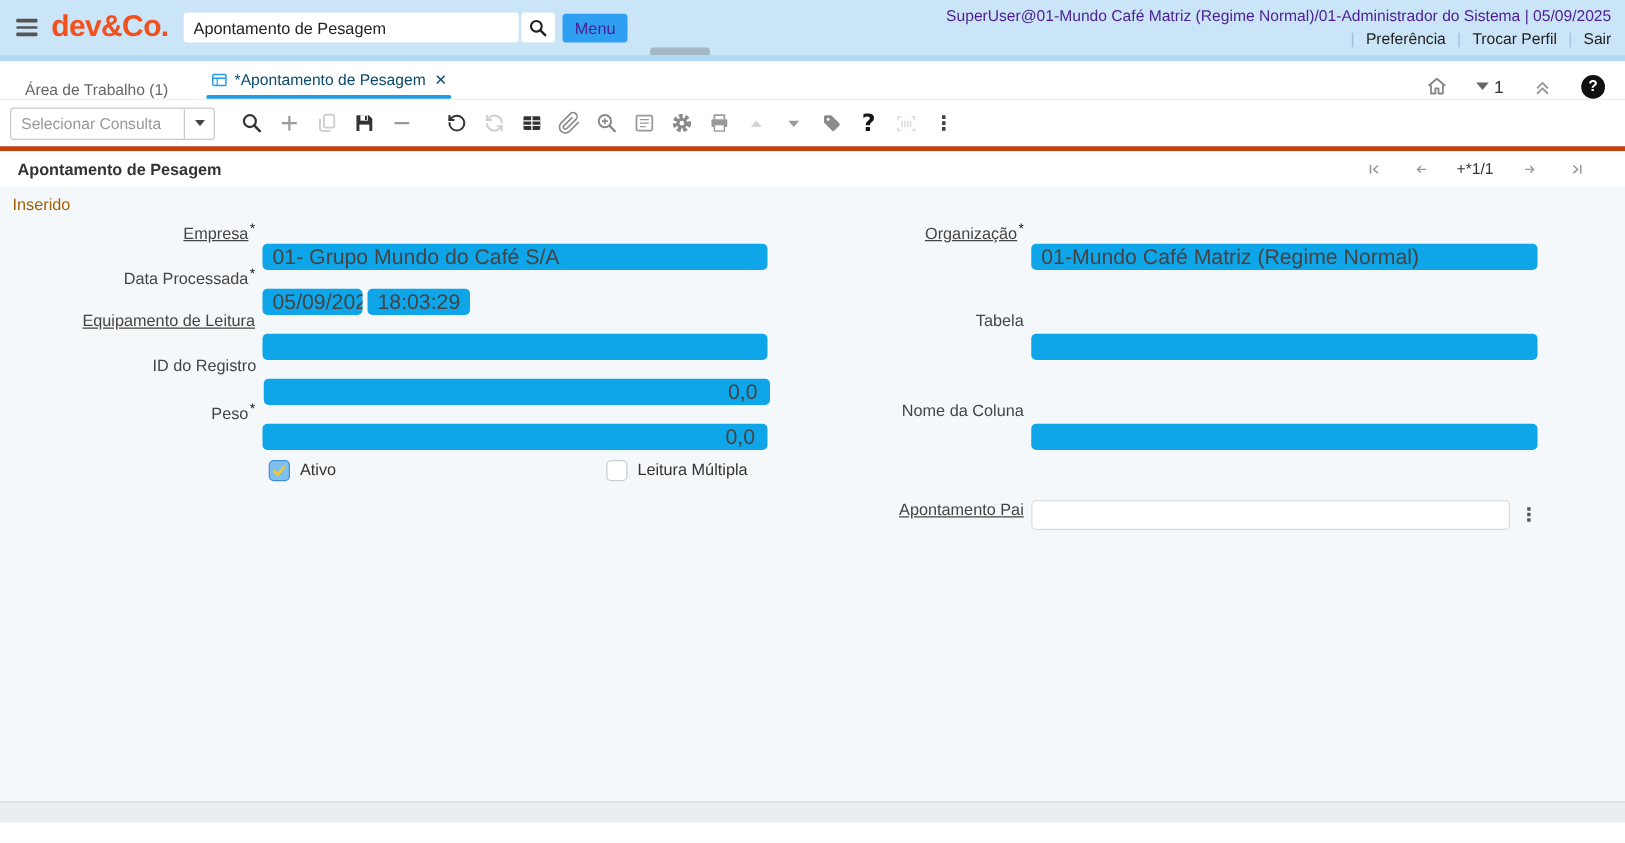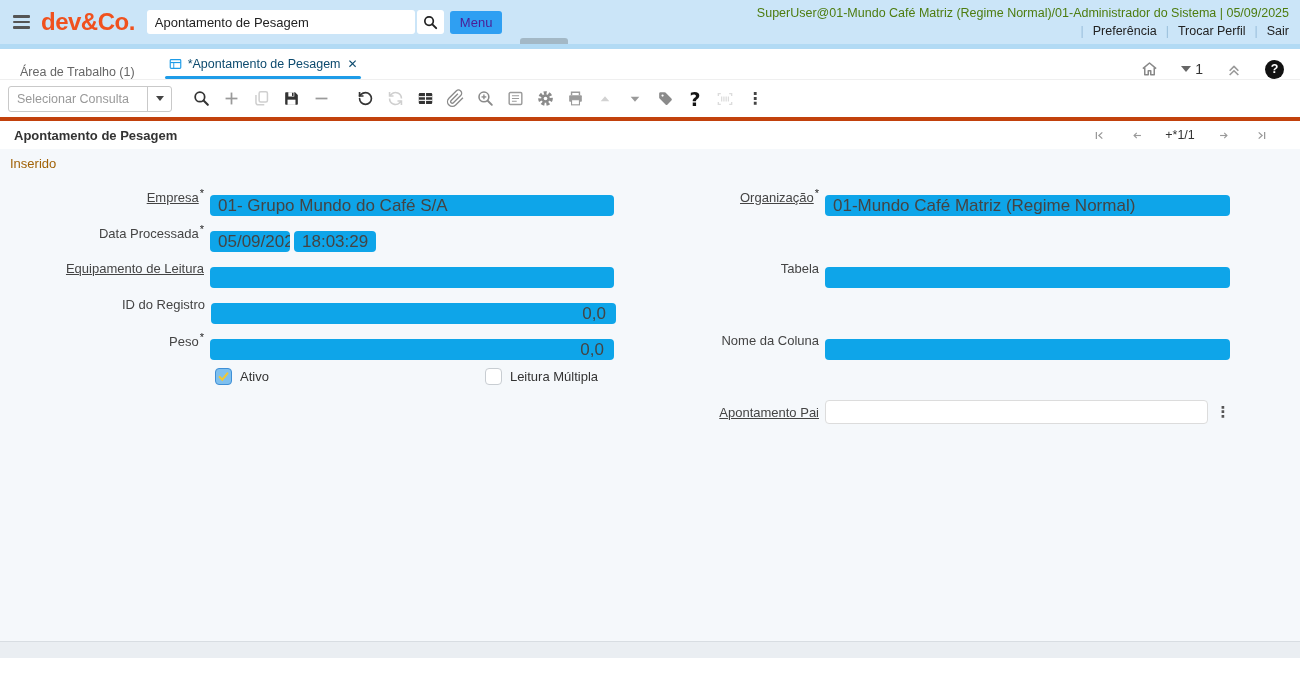--- a/index.html
+++ b/index.html
@@ -11,21 +11,21 @@
   .hdr-band { height:5px; background:#b2daf4; position:relative; }
   .drag-handle { position:absolute; left:520px; bottom:0; width:48px; height:6px; background:#a3b8c6; border-radius:3px 3px 0 0; }
   .burger { margin-left:13px; display:flex; flex-direction:column; gap:3px; cursor:pointer; }
   .burger span { width:17px; height:2.5px; background:#555; border-radius:1px; }
   .logo { margin-left:11px; font-size:24px; font-weight:800; color:#f0511e; letter-spacing:-0.5px; }
   .srch { margin-left:12px; display:flex; align-items:center; gap:2px; }
   .srch input { width:268px; height:24px; border:none; border-radius:3px; padding:0 8px; font-size:13px; color:#222; font-family:"Liberation Sans",sans-serif; outline:none; }
   .srch-btn { width:27px; height:24px; background:#fff; border:none; border-radius:3px; display:flex; align-items:center; justify-content:center; cursor:pointer; }
   .menu-btn { margin-left:6px; height:23px; background:#2f9ff2; color:#4c1d95; border:none; border-radius:3px; font-size:13px; padding:0 10px; font-family:"Liberation Sans",sans-serif; cursor:pointer; }
   .user-area { margin-left:auto; margin-right:11px; text-align:right; }
-  .user-line1 { font-size:12.5px; color:#4d7c0f;margin-left:24px; }
+  .user-line1 { font-size:12.5px; color:#4c1d95;margin-left:24px; }
   .user-line2 { margin-top:4px; display:flex; justify-content:flex-end; align-items:center; gap:9px; font-size:12.5px; color:#222; }
   .user-line2 .sep { color:#9cc0dc; }
   .user-line2 a { color:#222; text-decoration:none; cursor:pointer; }
 
   
   .tabbar { height:31px; background:#fff; display:flex; align-items:flex-end; border-bottom:1px solid #efefef; }
   .tab-ws { margin-left:20px; font-size:12.5px; color:#666; cursor:pointer; }
   .tab-active { margin-left:30px; height:100%; display:flex; align-items:center; gap:5px; position:relative; color:#0c4a6e; font-size:12.5px; cursor:pointer; padding:0 3px; }
   .tab-active::after { content:""; position:absolute; left:0; right:0; bottom:0; height:3px; background:#1e9ce8; border-radius:2px; }
   .tab-close { font-size:12px; margin-left:2px; }
@@ -52,21 +52,21 @@
   .rec-title { margin-left:14px; font-size:13px; font-weight:bold; color:#333; }
   .rec-nav { margin-left:auto; margin-right:20px; display:flex; align-items:center; }
   .nav-btn { width:38px; height:24px; display:flex; align-items:center; justify-content:center; color:#999; cursor:pointer; }
   .pag { width:48px; text-align:center; font-size:12.5px; color:#333; }
 
   
   .content { background:#f5f8fb; height:492px; }
   .statusline { padding:7px 0 0 10px; font-size:13px; color:#a16207; height:24px; }
   .form { margin-top:5px; }
   .frow { height:36px; display:flex; align-items:center; }
-  .fhalf { display:flex; align-items:center; }
+  .fhalf { display:flex; }
   .flab { width:210px; text-align:right; padding-right:6px; font-size:13px; color:#444; }
   .flab2 { width:211px; text-align:right; padding-right:6px; font-size:13px; color:#444; }
   .lbl-link { text-decoration:underline; cursor:pointer; }
   sup.req { font-size:11px; color:#222; margin-left:1px; }
   .fld { height:21px; line-height:21px; background:#0ea5e9; border-radius:4px; font-size:17px; color:#444; padding:0 8px; overflow:hidden; white-space:nowrap;margin-top:18px; }
   .w-std { width:404px; }
   .w-std2 { width:405px; }
   .w-full { width:1020px; }
   .w-date { width:80px; margin-right:4px; }
   .w-time { width:82px; }

